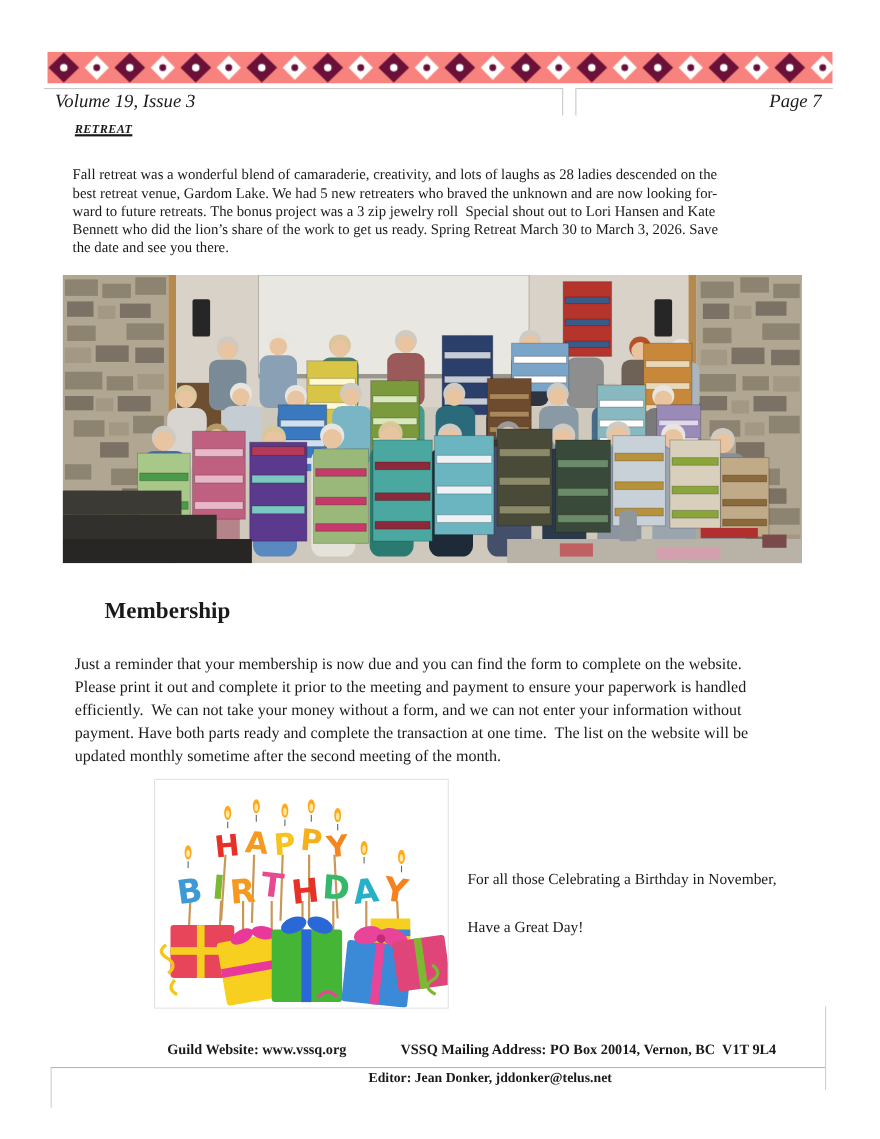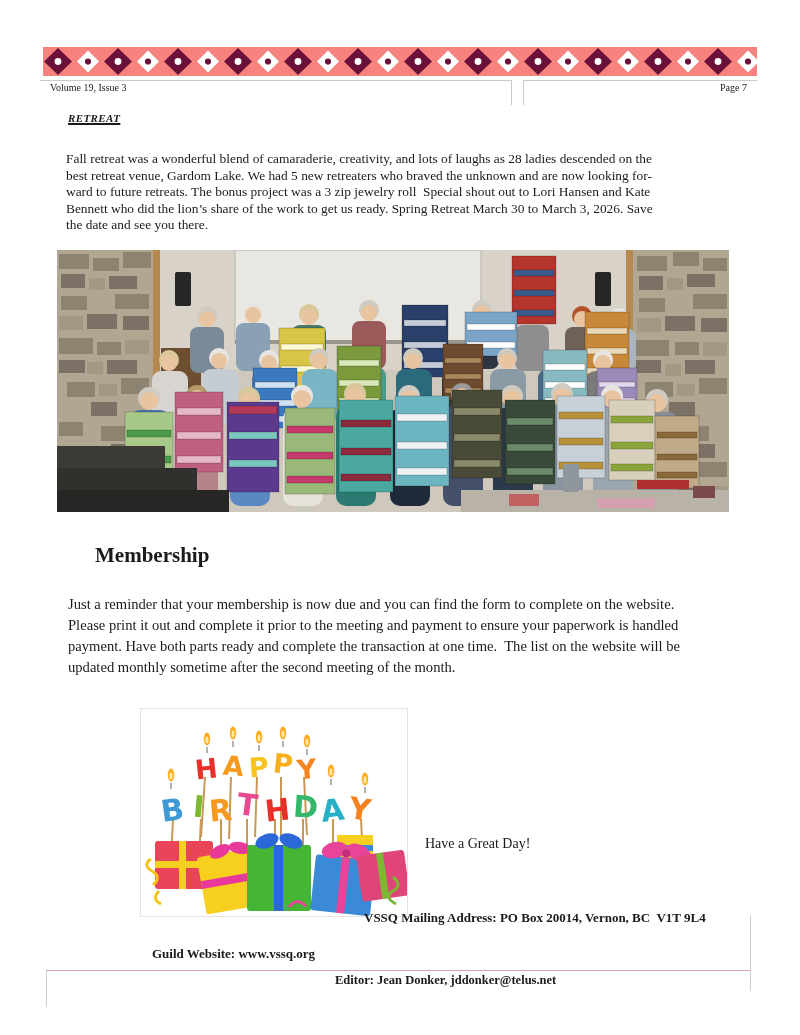--- a/index.html
+++ b/index.html
@@ -4,21 +4,21 @@
 <style>
   html,body{margin:0;padding:0;background:#ffffff;}
   #page{position:relative;width:800px;height:1035px;background:#ffffff;overflow:hidden;
         font-family:"Liberation Serif", serif;color:#1a1a1a;}
   .abs{position:absolute;}
   
   #band{left:43px;top:47px;width:714px;height:29px;}
   
   .hrule{background:#c9c9c9;height:1px;}
   .vtick{background:#c9c9c9;width:1px;}
-  .issue{font-size:10px;}
+  .issue{font-style:italic;font-size:17px;}
   
   .retreat-h{font-size:11px;font-weight:bold;font-style:italic;
              text-decoration:underline;text-decoration-thickness:2px;letter-spacing:.4px;text-align:center;}
   .body-sm{font-size:13.4px;line-height:16.5px;}
   .body-lg{font-size:14.6px;line-height:21px;margin-top:20px;}
   .line{white-space:pre;}
   .membership-h{font-size:21px;font-weight:bold;}
   
   #photo{left:57px;top:250px;width:672px;height:262px;}
   
@@ -474,20 +474,21 @@
         <rect x="636" y="236" width="22" height="12" fill="#7a4a4a"></rect>
       </g>
     </svg>
   </div>
 
   <div class="abs membership-h" style="left:68px;top:543px;margin-left:27px;">Membership</div>
 
   <div class="abs body-lg" style="left:68px;top:574px;width:700px;">
     <div class="line">Just a reminder that your membership is now due and you can find the form to complete on the website.</div>
     <div class="line">Please print it out and complete it prior to the meeting and payment to ensure your paperwork is handled</div>
+    <div class="line">efficiently.  We can not take your money without a form, and we can not enter your information without</div>
     <div class="line">payment. Have both parts ready and complete the transaction at one time.  The list on the website will be</div>
     <div class="line">updated monthly sometime after the second meeting of the month.</div>
   </div>
 
 
   <div class="abs" id="bday-box">
     <svg width="266" height="207" viewBox="0 0 266 207" role="img" aria-label="Happy Birthday letter candles on sticks above a pile of wrapped presents">
 
       <g stroke="#c89858" stroke-width="2">
         <line x1="64" y1="68" x2="60" y2="128"></line>
@@ -599,24 +600,25 @@
             <rect x="238" y="144" width="7" height="46" fill="#7cb832"></rect>
           </g>
         <path d="M10,150 q-9,6 1,12 q10,6 1,14" stroke="#f5c518" stroke-width="3" fill="none"></path>
         <path d="M18,182 q-8,8 2,13" stroke="#f5c518" stroke-width="3" fill="none"></path>
         <path d="M252,168 q10,8 0,14 q-10,6 3,13" stroke="#7cb832" stroke-width="3" fill="none"></path>
         <path d="M148,198 q8,-10 17,-1" stroke="#e8459a" stroke-width="3" fill="none"></path>
       </g>
     </svg>
   </div>
 
+  <div class="abs bday-text line" style="left:425px;top:793px;">For all those Celebrating a Birthday in November,</div>
   <div class="abs bday-text line" style="left:425px;top:816px;margin-top:20px;">Have a Great Day!</div>
 
   <div class="abs footer-b" style="left:152px;top:946px;">Guild Website: www.vssq.org</div>
-  <div class="abs footer-b" style="left:364px;top:910px;">VSSQ Mailing Address: PO Box 20014, Vernon, BC  V1T 9L4</div>
+  <div class="abs footer-b" style="left:364px;top:946px;">VSSQ Mailing Address: PO Box 20014, Vernon, BC  V1T 9L4</div>
 
   <div class="abs pinkrule" style="left:46px;top:970px;width:704px;"></div>
   <div class="abs grayline" style="left:46px;top:971px;height:36px;"></div>
   <div class="abs grayline" style="left:750px;top:915px;height:76px;"></div>
 
   <div class="abs editor-b" style="left:315px;top:973px;">Editor: Jean Donker, jddonker@telus.net</div>
 
 </div>
 
 </body></html>

